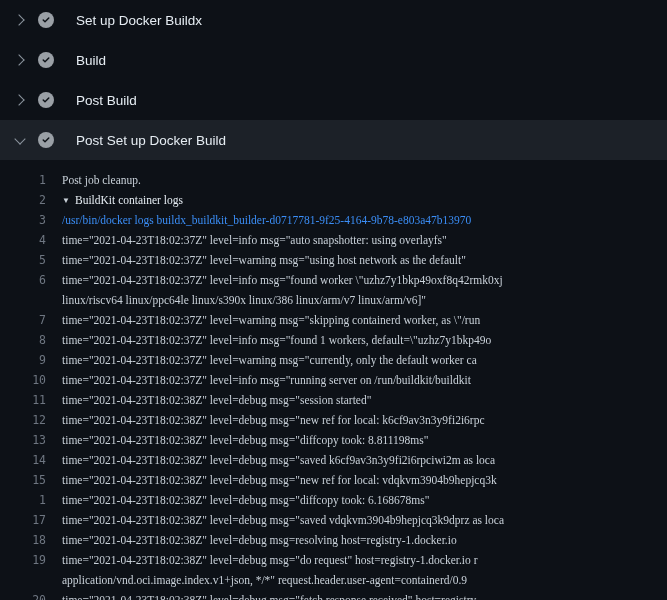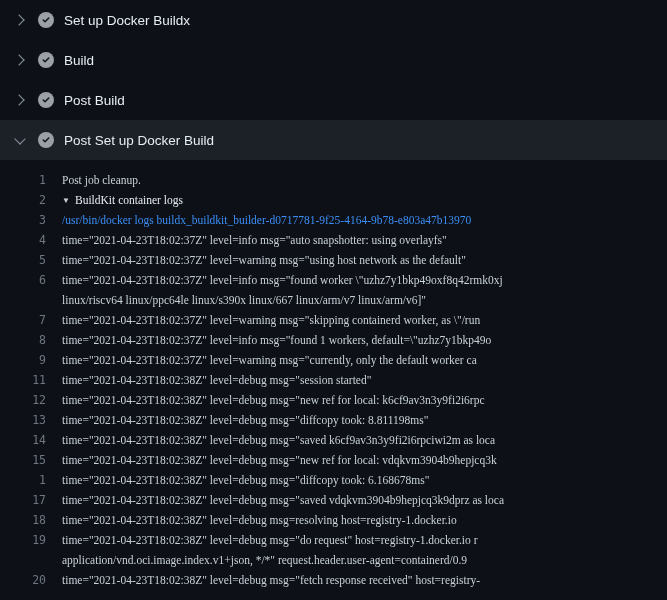--- a/index.html
+++ b/index.html
@@ -20,21 +20,21 @@
   .step-row.expanded { background: var(--expanded-header-bg, #1c2128); }
   .chev { width:16px; height:16px; position:relative; flex:none; }
   .chev::before {
     content:""; position:absolute; width:7px; height:7px;
     border-right:1.6px solid var(--chevron, #8b949e);
     border-bottom:1.6px solid var(--chevron, #8b949e);
   }
   .chev.right::before { top:4px; left:3px; transform:rotate(-45deg); }
   .chev.down::before  { top:3px; left:4px; transform:rotate(45deg); }
   .check { width:16px; height:16px; flex:none; display:flex; align-items:center; }
-  .step-label { white-space:nowrap; }
+  .step-label { white-space:nowrap;margin-left:12px; }
   
   .log {
     padding-top:10px;
     font-family:"DejaVu Sans Mono","Liberation Mono",monospace;
     font-size:11.5px;
   }
   .log-row {
     display:flex; height:20px; line-height:20px;
     white-space:pre; overflow:hidden;
   }
@@ -97,24 +97,25 @@
         <span class="step-label">Post Set up Docker Build</span>
       </div>
     </div>
   <div class="log" id="log">
       <div class="log-row plain"><span class="log-num">1</span><span class="log-text">Post job cleanup.</span></div>
       <div class="log-row group"><span class="log-num">2</span><span class="log-text"><span class="group-caret">▼</span><span>BuildKit container logs</span></span></div>
       <div class="log-row command"><span class="log-num">3</span><span class="log-text">/usr/bin/docker logs buildx_buildkit_builder-d0717781-9f25-4164-9b78-e803a47b13970</span></div>
       <div class="log-row plain"><span class="log-num">4</span><span class="log-text">time="2021-04-23T18:02:37Z" level=info msg="auto snapshotter: using overlayfs"</span></div>
       <div class="log-row plain"><span class="log-num">5</span><span class="log-text">time="2021-04-23T18:02:37Z" level=warning msg="using host network as the default"</span></div>
       <div class="log-row plain"><span class="log-num">6</span><span class="log-text">time="2021-04-23T18:02:37Z" level=info msg="found worker \"uzhz7y1bkp49oxf8q42rmk0xj</span></div>
-      <div class="log-row continuation"><span class="log-num"></span><span class="log-text">linux/riscv64 linux/ppc64le linux/s390x linux/667 linux/arm/v7 linux/arm/v6]"</span></div>
+      <div class="log-row continuation"><span class="log-num"></span><span class="log-text">linux/riscv64 linux/ppc64le linux/s390x linux/386 linux/arm/v7 linux/arm/v6]"</span></div>
       <div class="log-row plain"><span class="log-num">7</span><span class="log-text">time="2021-04-23T18:02:37Z" level=warning msg="skipping containerd worker, as \"/run</span></div>
       <div class="log-row plain"><span class="log-num">8</span><span class="log-text">time="2021-04-23T18:02:37Z" level=info msg="found 1 workers, default=\"uzhz7y1bkp49o</span></div>
       <div class="log-row plain"><span class="log-num">9</span><span class="log-text">time="2021-04-23T18:02:37Z" level=warning msg="currently, only the default worker ca</span></div>
+      <div class="log-row plain"><span class="log-num">10</span><span class="log-text">time="2021-04-23T18:02:37Z" level=info msg="running server on /run/buildkit/buildkit</span></div>
       <div class="log-row plain"><span class="log-num">11</span><span class="log-text">time="2021-04-23T18:02:38Z" level=debug msg="session started"</span></div>
       <div class="log-row plain"><span class="log-num">12</span><span class="log-text">time="2021-04-23T18:02:38Z" level=debug msg="new ref for local: k6cf9av3n3y9fi2i6rpc</span></div>
       <div class="log-row plain"><span class="log-num">13</span><span class="log-text">time="2021-04-23T18:02:38Z" level=debug msg="diffcopy took: 8.811198ms"</span></div>
       <div class="log-row plain"><span class="log-num">14</span><span class="log-text">time="2021-04-23T18:02:38Z" level=debug msg="saved k6cf9av3n3y9fi2i6rpciwi2m as loca</span></div>
       <div class="log-row plain"><span class="log-num">15</span><span class="log-text">time="2021-04-23T18:02:38Z" level=debug msg="new ref for local: vdqkvm3904b9hepjcq3k</span></div>
       <div class="log-row plain"><span class="log-num">1</span><span class="log-text">time="2021-04-23T18:02:38Z" level=debug msg="diffcopy took: 6.168678ms"</span></div>
       <div class="log-row plain"><span class="log-num">17</span><span class="log-text">time="2021-04-23T18:02:38Z" level=debug msg="saved vdqkvm3904b9hepjcq3k9dprz as loca</span></div>
       <div class="log-row plain"><span class="log-num">18</span><span class="log-text">time="2021-04-23T18:02:38Z" level=debug msg=resolving host=registry-1.docker.io</span></div>
       <div class="log-row plain"><span class="log-num">19</span><span class="log-text">time="2021-04-23T18:02:38Z" level=debug msg="do request" host=registry-1.docker.io r</span></div>
       <div class="log-row continuation"><span class="log-num"></span><span class="log-text">application/vnd.oci.image.index.v1+json, */*" request.header.user-agent=containerd/0.9</span></div>

